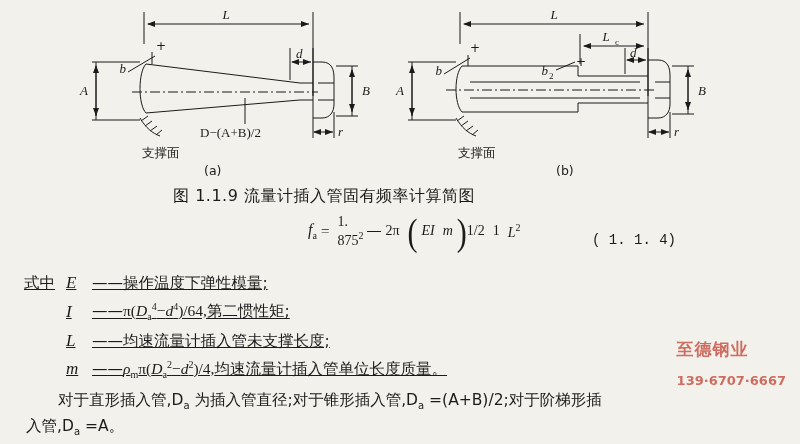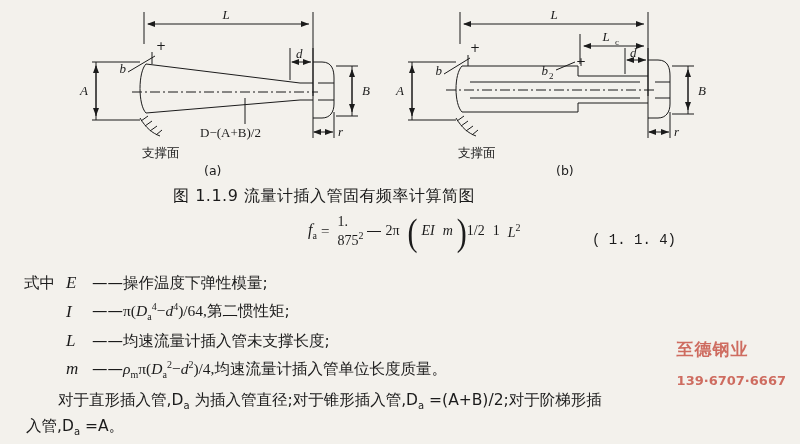--- a/index.html
+++ b/index.html
@@ -106,20 +106,21 @@
   }
 
   
   .defs {
     position: absolute;
     top: 270px;
     left: 0;
     width: 800px;
     font-size: 15.5px;
     font-family: "DejaVu Sans", sans-serif;
+    text-decoration: underline;
   }
   .def-line {
     display: flex;
     align-items: baseline;
     margin-bottom: 3px;
     line-height: 1.5;
   }
   .def-intro {
     width: 66px;
     padding-left: 24px;

